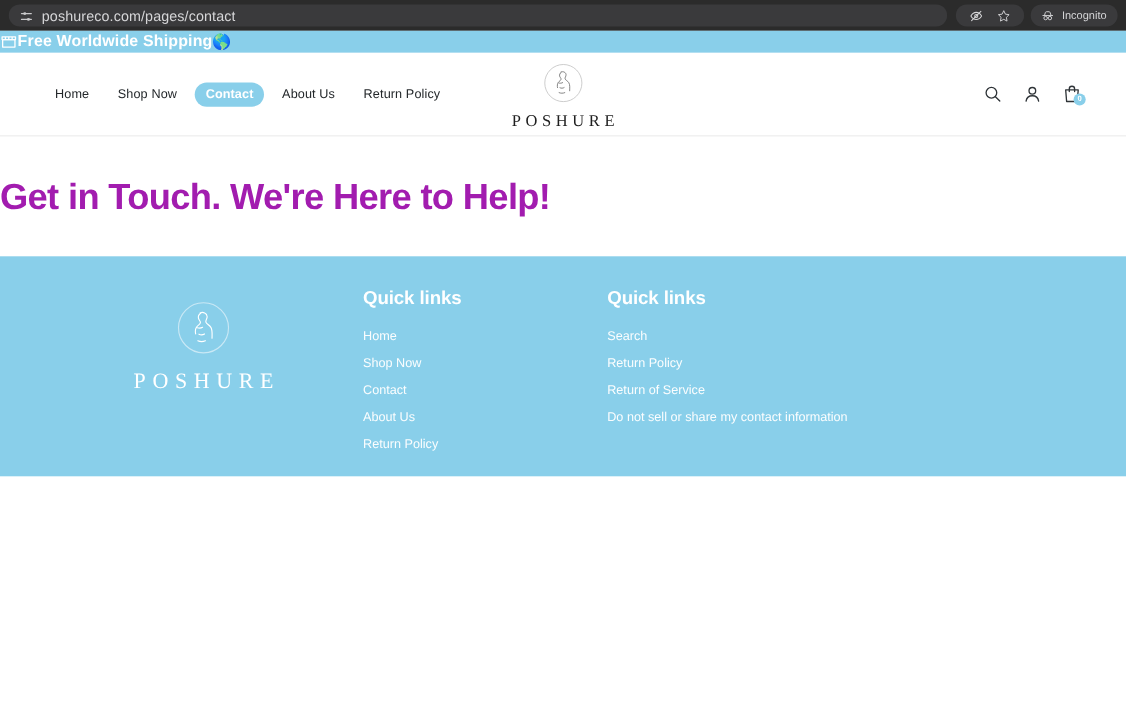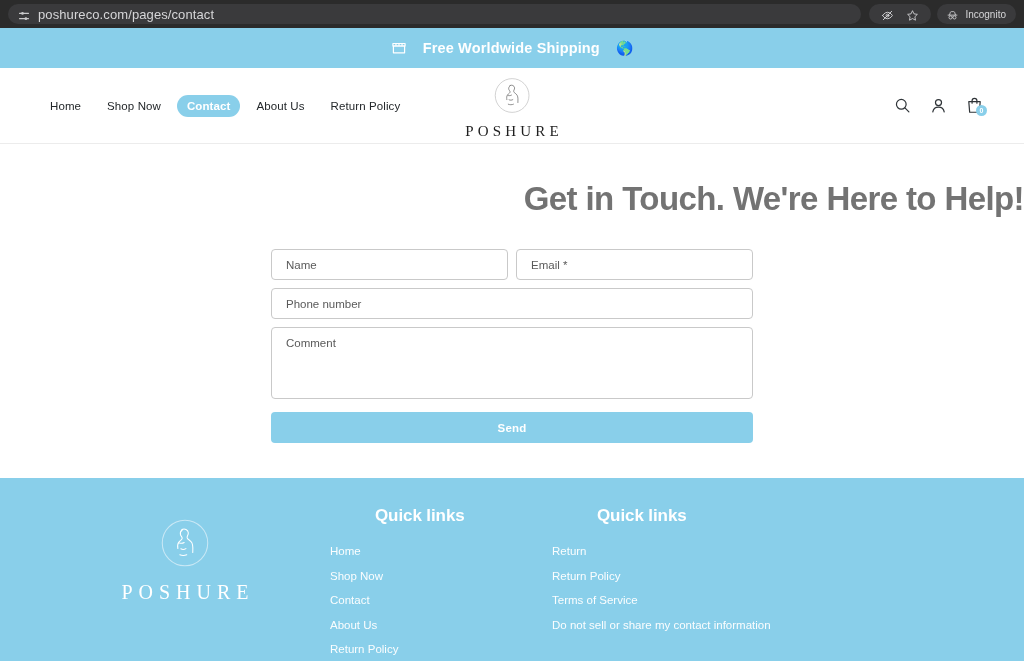--- a/index.html
+++ b/index.html
@@ -55,26 +55,26 @@
     align-items: center;
     gap: 12px;
     padding: 0 12px;
   }
   .chrome-pill.incog { gap: 6px; padding: 0 10px 0 9px; }
   .chrome-ico { width: 13px; height: 13px; display: block; }
   .incog-label { color: #d6d6d8; font-size: 10px; white-space: nowrap; }
 
   
   .announce {
-    height: 40px;
+    height: 20px;
     background: #89cfea;
     display: flex;
     align-items: center;
-    justify-content: center;
-    gap: 16px;
+    justify-content: flex-start;
+    gap: 0;
     color: #ffffff;
   }
   .announce-text {
     font-size: 14.5px;
     font-weight: bold;
     letter-spacing: .15px;
   }
   .shop-icon { width: 16px; height: 16px; display: block; }
   .globe-emoji { font-size: 14px; line-height: 1; }
 
@@ -150,24 +150,24 @@
     text-align: center;
     font-weight: bold;
   }
 
   
   .main {
     background: #ffffff;
     padding-top: 36px;
   }
   .page-title {
-    text-align: right;
+    text-align: left;
     font-size: 33px;
     font-weight: bold;
-    color: #737373;
+    color: #a21caf;
     letter-spacing: -0.6px;
   }
   .form {
     width: 482px;
     margin: 31px auto 0;
   }
   .row {
     display: flex;
     gap: 8px;
     margin-bottom: 8px;
@@ -242,21 +242,20 @@
     padding-left: 6px;
   }
   .footer-col { flex: 0 0 auto; }
   .footer-col.c1 { width: 222px; }
   .footer-col-title {
     color: #ffffff;
     font-size: 17px;
     font-weight: bold;
     margin-bottom: 19px;
     letter-spacing: -0.1px;
-    margin-left: 45px;
   }
   .footer-link {
     display: block;
     color: #ffffff;
     font-size: 11.5px;
     margin-bottom: 12.5px;
     text-decoration: none;
     cursor: pointer;
     opacity: .97;
   }
@@ -364,31 +363,20 @@
         </svg>
       </span>
       <span class="bag-badge">0</span>
     </span>
   </div>
 </header>
 
 <main class="main">
   <h1 class="page-title">Get in Touch. We're Here to Help!</h1>
 
-  <form class="form">
-    <div class="row">
-      <input class="field" type="text" placeholder="Name" style="">
-      <input class="field" type="email" placeholder="Email *" style="">
-    </div>
-    <div class="row">
-      <input class="field full" type="tel" placeholder="Phone number" style="">
-    </div>
-    <textarea class="textarea" placeholder="Comment" style=""></textarea>
-    <button class="send-btn" type="submit">Send</button>
-  </form>
 </main>
 
 <footer class="footer">
   <div class="footer-brand">
     <span class="footer-mark">
       <svg viewBox="0 0 60 60" width="62" height="62" fill="none" stroke="#ffffff" stroke-width="1">
         <circle cx="30" cy="30" r="22" stroke="#c9e8f5"></circle>
         <path d="M27 17c2.6-1.4 6 .2 6.2 3 .2 2.2-1.6 3.4-1.1 5 .5 1.7 3 2.3 4.4 4.6 1.6 2.7 1 6.5 1 9.6" stroke-linecap="round"></path>
         <path d="M27.5 17.2c-1.6 1.1-2.3 3-1.9 4.6.4 1.6 1.8 2.3 1.7 3.6-.1 1.5-2 2.2-3.2 3.7-1.4 1.7-1.4 4.3-1 6.3" stroke-linecap="round"></path>
         <path d="M24.6 30c1.5.4 3.3.3 4.6-.5" stroke-linecap="round"></path>
@@ -403,18 +391,18 @@
     <div class="footer-col-title">Quick links</div>
     <a class="footer-link">Home</a>
     <a class="footer-link">Shop Now</a>
     <a class="footer-link">Contact</a>
     <a class="footer-link">About Us</a>
     <a class="footer-link">Return Policy</a>
   </div>
 
   <div class="footer-col c2">
     <div class="footer-col-title">Quick links</div>
-    <a class="footer-link">Return</a>
+    <a class="footer-link">Search</a>
     <a class="footer-link">Return Policy</a>
-    <a class="footer-link">Terms of Service</a>
+    <a class="footer-link">Return of Service</a>
     <a class="footer-link">Do not sell or share my contact information</a>
   </div>
 </footer>
 
 </body></html>

